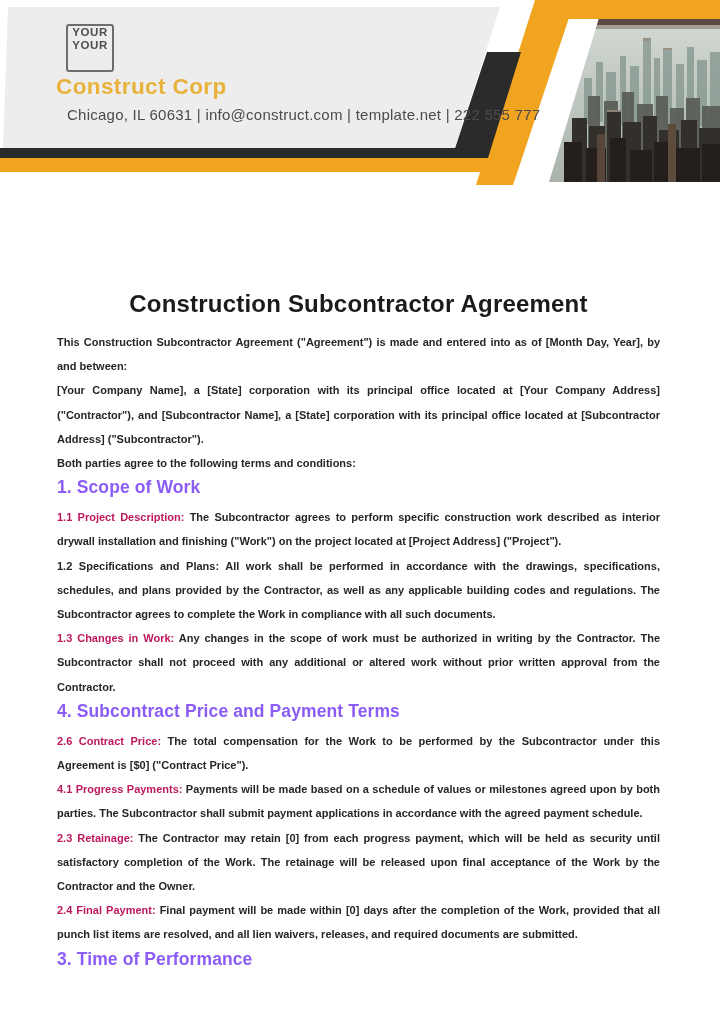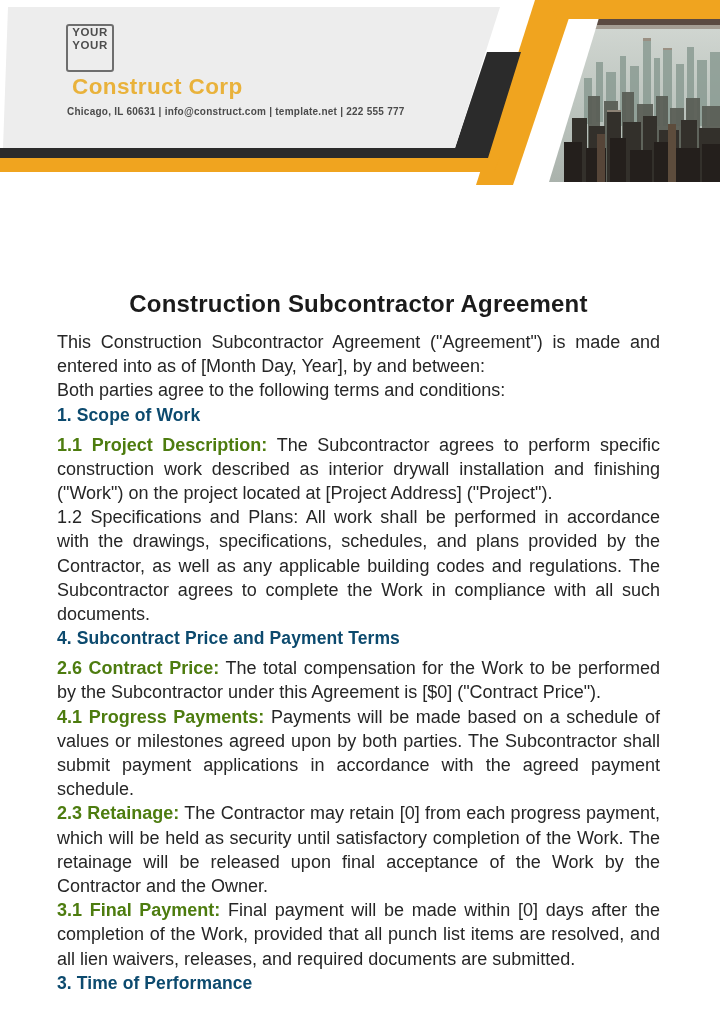--- a/index.html
+++ b/index.html
@@ -9,39 +9,39 @@
   }
   
   .header-graphic{position:absolute;top:0;left:0;display:block;}
   .logo-box{
     position:absolute;left:66px;top:24px;width:44px;height:44px;
     border:2px solid #6e6e6e;border-radius:3px;
     display:flex;flex-direction:column;align-items:center;justify-content:flex-start;
     color:#4d4d4d;font-weight:bold;font-size:11.5px;line-height:12.5px;letter-spacing:.6px;
   }
   .company-name{
-    position:absolute;left:72px;top:74px;font-size:22.5px;font-weight:bold;
+    position:absolute;left:56px;top:74px;font-size:22.5px;font-weight:bold;
     color:var(--brand-yellow,#E9B23B);letter-spacing:.4px;
   }
   .company-contact{
-    position:absolute;left:67px;top:106px;font-size:10px;font-weight:700;
+    position:absolute;left:67px;top:106px;font-size:15px;font-weight:400;
     color:#4b4b4b;letter-spacing:.25px;
   }
   
   .doc{position:absolute;left:57px;top:248px;width:603px;color:#252525;margin-top:42px;}
   .doc-title{
     font-size:24px;line-height:28px;font-weight:bold;text-align:center;
     color:#1b1b1b;margin:0 0 12px 0;letter-spacing:.2px;
   }
   .doc p{
-    margin:0;font-size:18px;line-height:24.2px;text-align:justify;color:#262626;
+    margin:0;font-size:11px;line-height:24.2px;text-align:justify;color:#262626;font-weight:bold;
   }
-  .doc p strong{color:#4d7c0f;}
+  .doc p strong{color:#be185d;}
   .doc h2{
-    font-size:17.5px;line-height:20px;font-weight:bold;color:#0c4a6e;
+    font-size:17.5px;line-height:20px;font-weight:bold;color:#8b5cf6;
     margin:2px 0 8px 0;letter-spacing:.1px;
   }
 </style>
 </head>
 <body>
 
 <div class="page">
 
   <svg class="header-graphic" width="720" height="192" viewBox="0 0 720 192" aria-hidden="true">
     <defs>
@@ -129,26 +129,28 @@
     <span>YOUR</span>
     <span>YOUR</span>
   </div>
   <div class="company-name" style="color: rgb(233, 178, 59);">Construct Corp</div>
   <div class="company-contact">Chicago, IL 60631 | info@construct.com | template.net | 222 555 777</div>
 
   <div class="doc">
     <h1 class="doc-title">Construction Subcontractor Agreement</h1>
     <div>
         <p>This Construction Subcontractor Agreement ("Agreement") is made and entered into as of [Month Day, Year], by and between:</p>
+        <p>[Your Company Name], a [State] corporation with its principal office located at [Your Company Address] ("Contractor"), and [Subcontractor Name], a [State] corporation with its principal office located at [Subcontractor Address] ("Subcontractor").</p>
         <p>Both parties agree to the following terms and conditions:</p>
         <h2>1. Scope of Work</h2>
         <p><strong>1.1 Project Description:</strong> The Subcontractor agrees to perform specific construction work described as interior drywall installation and finishing ("Work") on the project located at [Project Address] ("Project").</p>
         <p>1.2 Specifications and Plans: All work shall be performed in accordance with the drawings, specifications, schedules, and plans provided by the Contractor, as well as any applicable building codes and regulations. The Subcontractor agrees to complete the Work in compliance with all such documents.</p>
+        <p><strong>1.3 Changes in Work:</strong> Any changes in the scope of work must be authorized in writing by the Contractor. The Subcontractor shall not proceed with any additional or altered work without prior written approval from the Contractor.</p>
         <h2>4. Subcontract Price and Payment Terms</h2>
         <p><strong>2.6 Contract Price:</strong> The total compensation for the Work to be performed by the Subcontractor under this Agreement is [$0] ("Contract Price").</p>
         <p><strong>4.1 Progress Payments:</strong> Payments will be made based on a schedule of values or milestones agreed upon by both parties. The Subcontractor shall submit payment applications in accordance with the agreed payment schedule.</p>
         <p><strong>2.3 Retainage:</strong> The Contractor may retain [0] from each progress payment, which will be held as security until satisfactory completion of the Work. The retainage will be released upon final acceptance of the Work by the Contractor and the Owner.</p>
-        <p><strong>3.1 Final Payment:</strong> Final payment will be made within [0] days after the completion of the Work, provided that all punch list items are resolved, and all lien waivers, releases, and required documents are submitted.</p>
+        <p><strong>2.4 Final Payment:</strong> Final payment will be made within [0] days after the completion of the Work, provided that all punch list items are resolved, and all lien waivers, releases, and required documents are submitted.</p>
         <h2>3. Time of Performance</h2>
       </div>
   </div>
 
 </div>
 
 </body></html>

